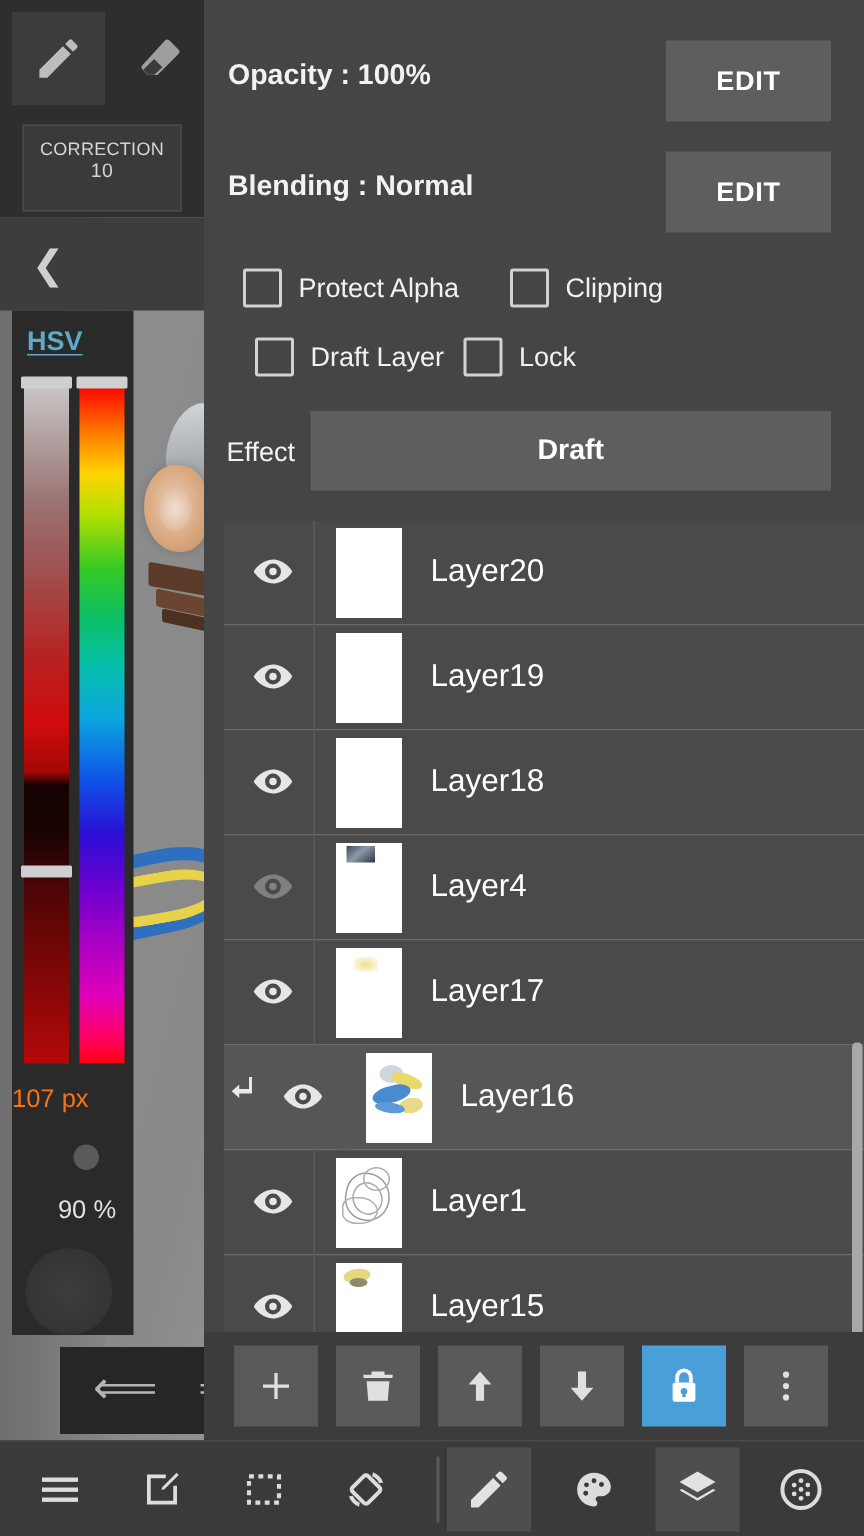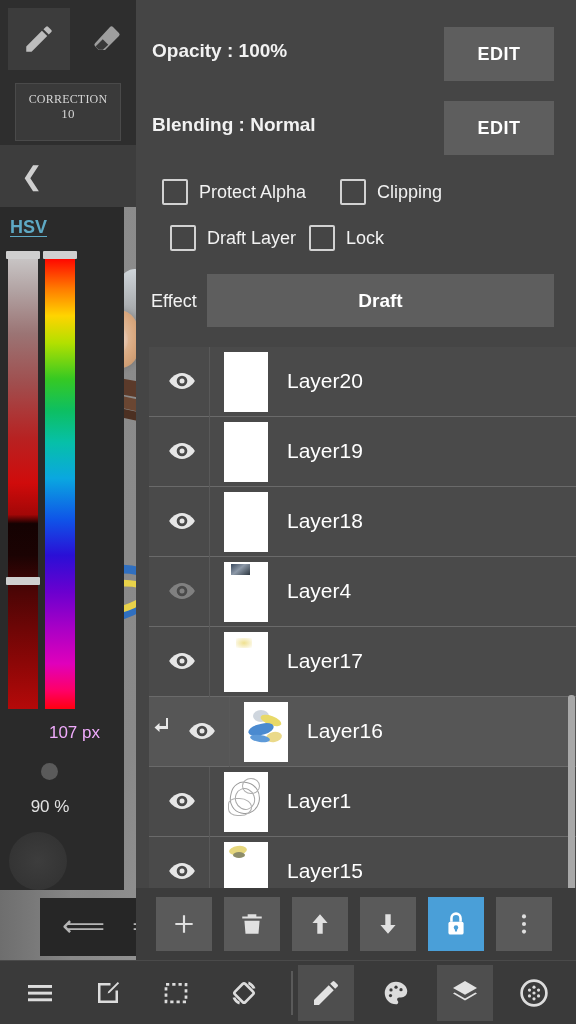--- a/index.html
+++ b/index.html
@@ -96,21 +96,20 @@
   }
   .tool-btn.sel { background: #3c3c3c; }
   #tool-pen { left: 8px; }
   #tool-eraser { left: 76px; }
 
   #correction-wrap {
     position: absolute; left: 0; top: 78px;
     width: 136px; height: 67px;
     background: #2e2e2e;
     pointer-events: auto;
-    font-family: Liberation Serif, serif;
   }
   #correction-box {
     position: absolute; left: 15px; top: 5px;
     width: 106px; height: 58px;
     background: #3a3a3a;
     border: 1px solid #4a4a4a;
     color: #d6d6d6;
     font-size: 12px;
     line-height: 14px;
     text-align: center;
@@ -126,22 +125,22 @@
     pointer-events: auto;
   }
   #back-chevron {
     position: absolute; left: 16px; top: 15px;
     width: 32px; height: 32px;
     display: flex; align-items: center; justify-content: center;
     color: #cfcfcf; font-size: 26px; font-weight: 300;
   }
 
   #color-panel {
-    position: absolute; left: 0; top: 207px;
-    width: 124px; height: 683px;
+    position: absolute; left: 8px; top: 207px;
+    width: 81px; height: 683px;
     background: #2a2a2a;
     pointer-events: auto;
   }
   #hsv-label {
     position: absolute; left: 10px; top: 10px;
     width: 80px; text-align: left;
     color: #5ea9c4;
     font-size: 18px; font-weight: bold;
     text-decoration: underline;
     text-underline-offset: 3px;
@@ -169,22 +168,22 @@
     position: absolute; left: -2px; width: 34px; height: 8px;
     background: #cfcfcf;
     border-radius: 1px;
   }
   #sv-handle-top { top: 0px; }
   #sv-handle-mid { top: 326px; }
   #hue-handle { top: 0px; background: #d0d0d0; }
 
   #size-label {
     position: absolute; left: 0; top: 516px;
-    width: 100px; text-align: right;
-    color: #f0abfc; font-size: 17px;
+    width: 100px; text-align: left;
+    color: #f97316; font-size: 17px;
   }
   #size-slider {
     position: absolute; left: 0; top: 546px;
     width: 100px; height: 84px;
   }
   #size-slider-knob {
     position: absolute; left: 41px; top: 10px;
     width: 17px; height: 17px; border-radius: 50%;
     background: #5a5a5a;
   }

